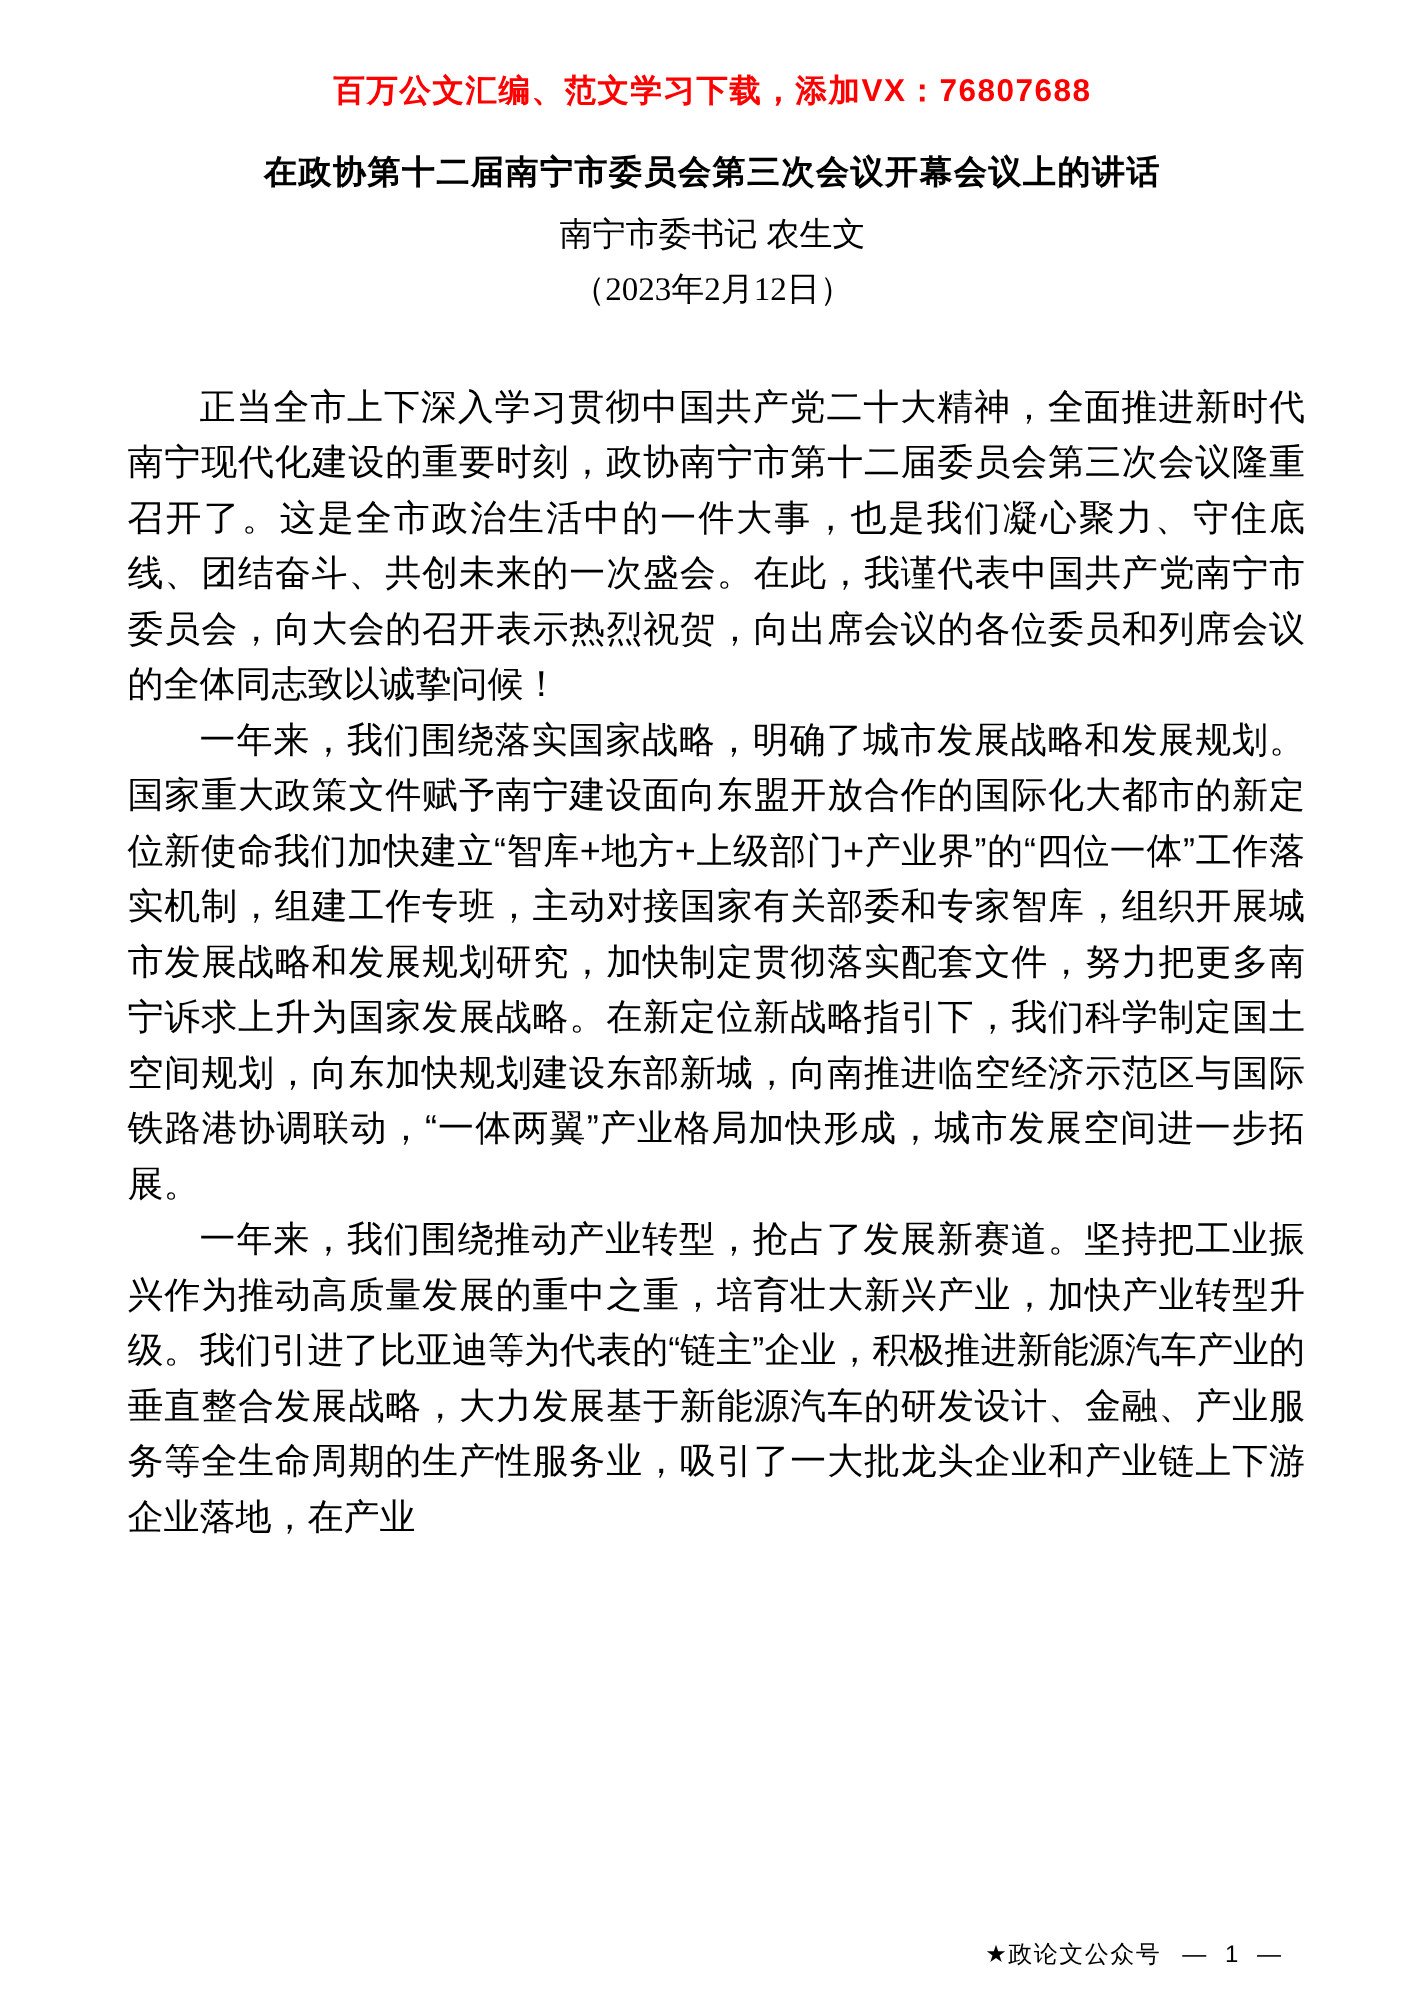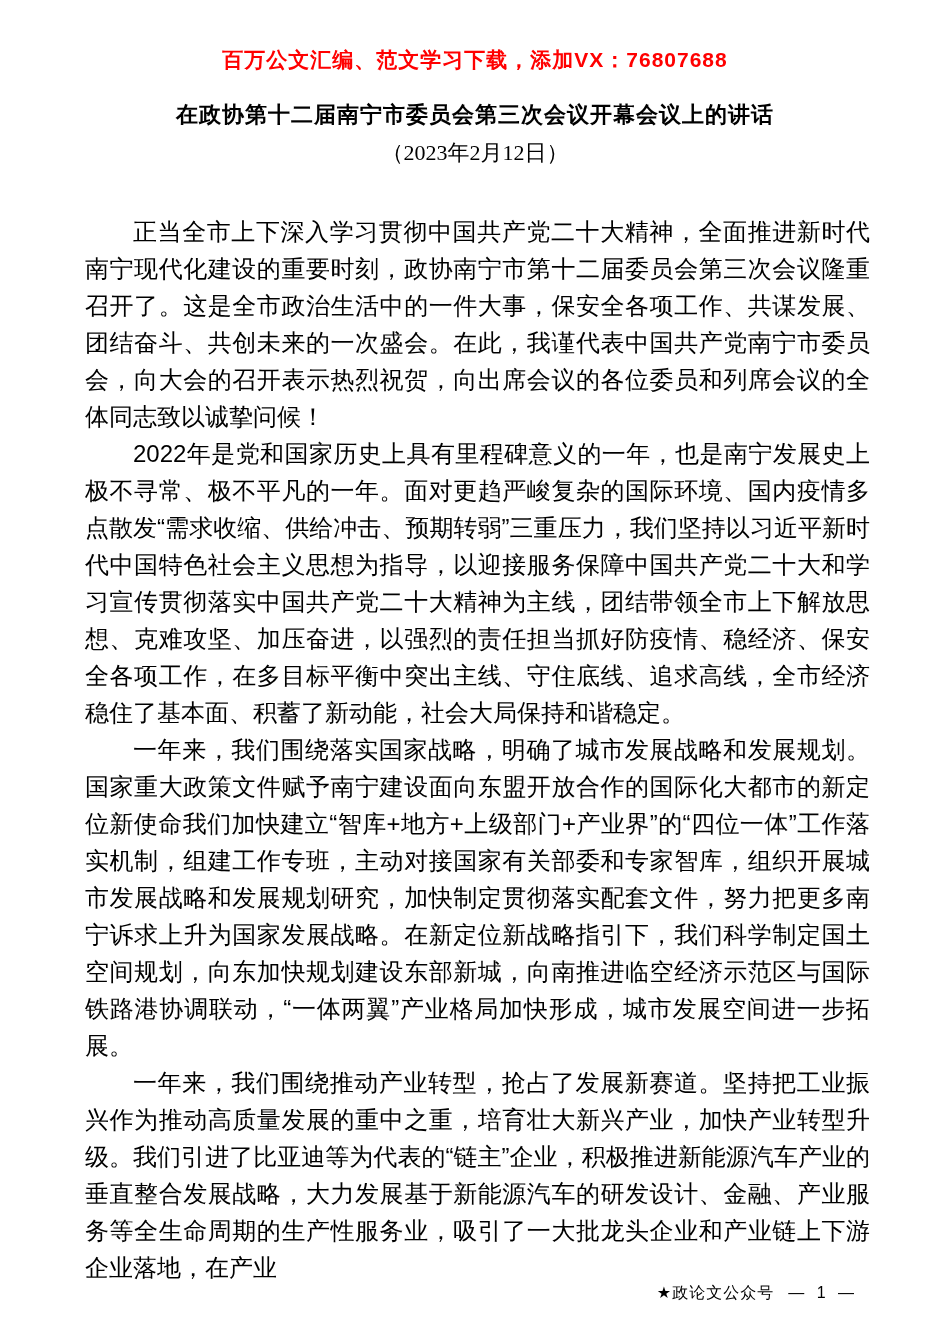--- a/index.html
+++ b/index.html
@@ -56,44 +56,44 @@
   }
   .salutation {
     text-indent: 0;
   }
   .body-text p.para {
     text-indent: 2em;
   }
   .footer {
     position: absolute;
     right: 92px;
-    bottom: 40px;
+    bottom: 30px;
     font-size: 16px;
     letter-spacing: 1px;
     white-space: nowrap;
     margin-left: 22px;
   }
   .footer .brand { margin-right: 14px; }
   .footer .page-num { letter-spacing: 4px; }
 </style>
 </head>
 <body>
 
 <div class="page">
 
   <div class="promo" style="color: rgb(255, 0, 0);">百万公文汇编、范文学习下载，添加VX：76807688</div>
 
   <div class="title-block">
     <div class="doc-title">在政协第十二届南宁市委员会第三次会议开幕会议上的讲话</div>
+    <div class="doc-author">南宁市委书记 农生文</div>
     <div class="doc-date">（2023年2月12日）</div>
   </div>
 
   <div class="body-text">
-    <p class="para">正当全市上下深入学习贯彻中国共产党二十大精神，全面推进新时代南宁现代化建设的重要时刻，政协南宁市第十二届委员会第三次会议隆重召开了。这是全市政治生活中的一件大事，保安全各项工作、共谋发展、团结奋斗、共创未来的一次盛会。在此，我谨代表中国共产党南宁市委员会，向大会的召开表示热烈祝贺，向出席会议的各位委员和列席会议的全体同志致以诚挚问候！</p>
-    <p class="para">2022年是党和国家历史上具有里程碑意义的一年，也是南宁发展史上极不寻常、极不平凡的一年。面对更趋严峻复杂的国际环境、国内疫情多点散发“需求收缩、供给冲击、预期转弱”三重压力，我们坚持以习近平新时代中国特色社会主义思想为指导，以迎接服务保障中国共产党二十大和学习宣传贯彻落实中国共产党二十大精神为主线，团结带领全市上下解放思想、克难攻坚、加压奋进，以强烈的责任担当抓好防疫情、稳经济、保安全各项工作，在多目标平衡中突出主线、守住底线、追求高线，全市经济稳住了基本面、积蓄了新动能，社会大局保持和谐稳定。</p>
+    <p class="para">正当全市上下深入学习贯彻中国共产党二十大精神，全面推进新时代南宁现代化建设的重要时刻，政协南宁市第十二届委员会第三次会议隆重召开了。这是全市政治生活中的一件大事，也是我们凝心聚力、守住底线、团结奋斗、共创未来的一次盛会。在此，我谨代表中国共产党南宁市委员会，向大会的召开表示热烈祝贺，向出席会议的各位委员和列席会议的全体同志致以诚挚问候！</p>
     <p class="para">一年来，我们围绕落实国家战略，明确了城市发展战略和发展规划。国家重大政策文件赋予南宁建设面向东盟开放合作的国际化大都市的新定位新使命我们加快建立“智库+地方+上级部门+产业界”的“四位一体”工作落实机制，组建工作专班，主动对接国家有关部委和专家智库，组织开展城市发展战略和发展规划研究，加快制定贯彻落实配套文件，努力把更多南宁诉求上升为国家发展战略。在新定位新战略指引下，我们科学制定国土空间规划，向东加快规划建设东部新城，向南推进临空经济示范区与国际铁路港协调联动，“一体两翼”产业格局加快形成，城市发展空间进一步拓展。</p>
     <p class="para">一年来，我们围绕推动产业转型，抢占了发展新赛道。坚持把工业振兴作为推动高质量发展的重中之重，培育壮大新兴产业，加快产业转型升级。我们引进了比亚迪等为代表的“链主”企业，积极推进新能源汽车产业的垂直整合发展战略，大力发展基于新能源汽车的研发设计、金融、产业服务等全生命周期的生产性服务业，吸引了一大批龙头企业和产业链上下游企业落地，在产业</p>
   </div>
 
   <div class="footer">
     <span class="brand">★政论文公众号</span><span class="page-num">— 1 —</span>
   </div>
 
 </div>
 

